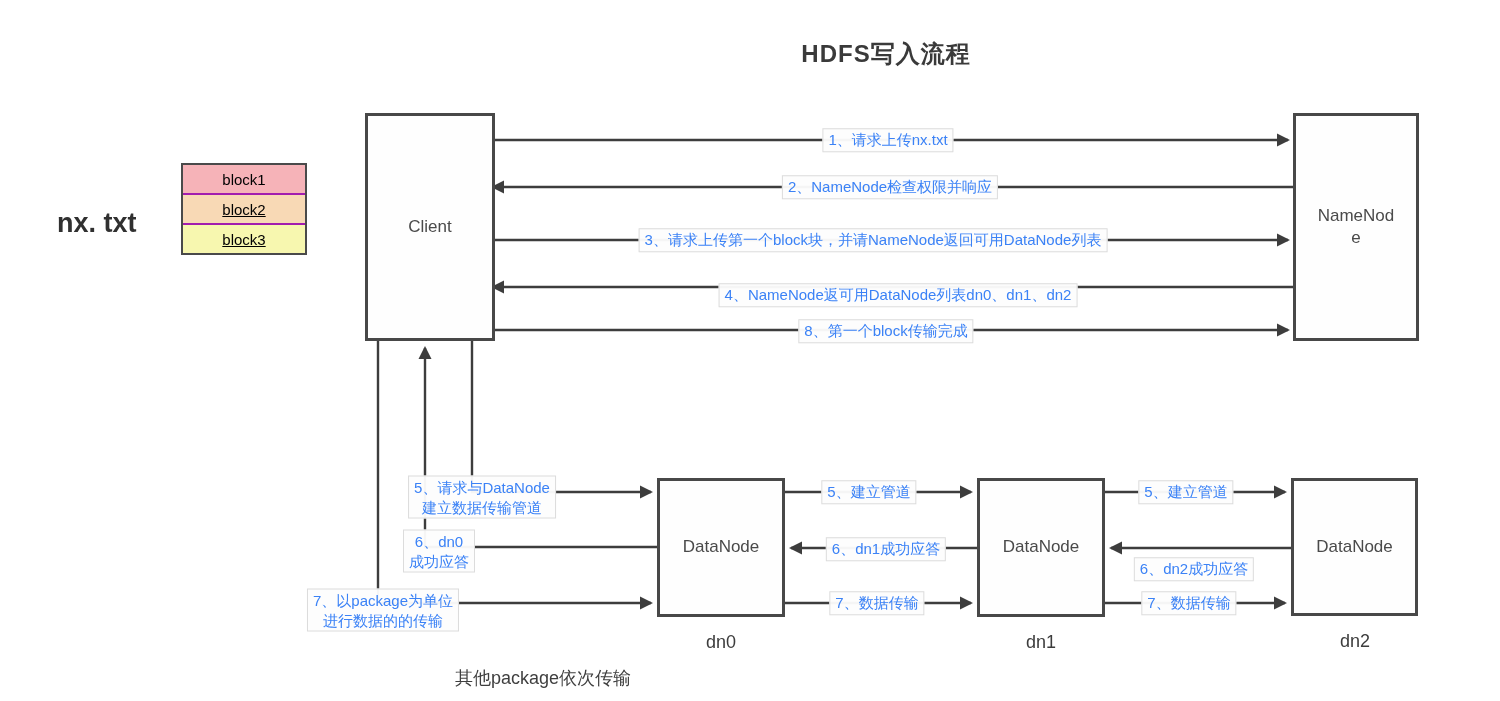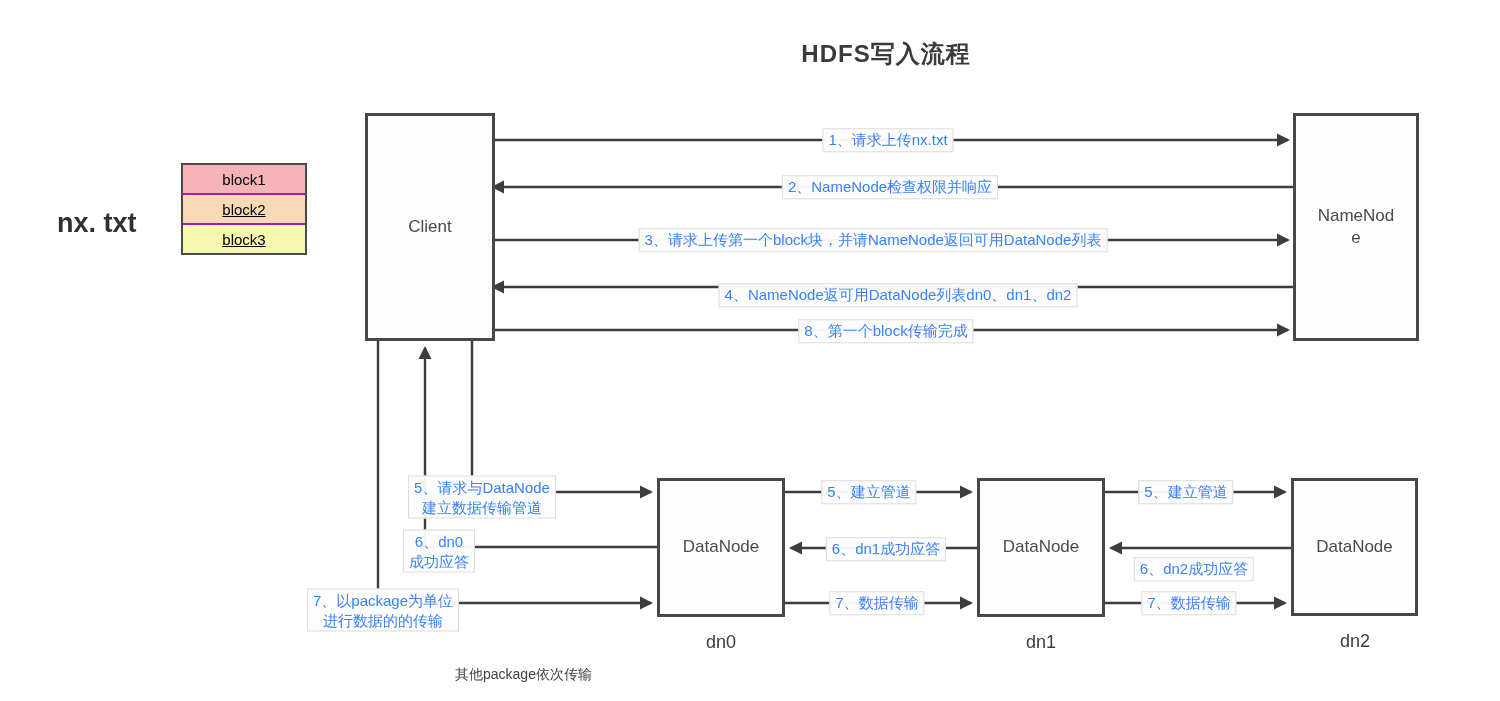--- a/index.html
+++ b/index.html
@@ -38,21 +38,21 @@
   .dn-name {
     position:absolute; transform:translateX(-50%); font-size:18px; color:#3c3c3c; white-space:nowrap;
   }
   .msg {
     position:absolute; transform:translate(-50%,-50%);
     background:rgba(253,253,253,0.96); border:1px solid #dcdcdc;
     padding:1px 5px; font-size:15px; color:#3b82f6; text-align:center;
     white-space:nowrap; line-height:1.3;
   }
   .footnote {
-    position:absolute; left:455px; top:666px; font-size:14px; color:#3f3f3f; white-space:nowrap;
+    position:absolute; left:455px; top:666px; font-size:18px; color:#3f3f3f; white-space:nowrap;
   }
 </style>
 </head>
 <body>
 
 <div class="canvas">
 
   <svg class="wires" viewBox="0 0 1500 701" xmlns="http://www.w3.org/2000/svg">
     <defs>
       <marker id="arrow" viewBox="0 0 10 10" refX="8.5" refY="5" markerWidth="5.5" markerHeight="5.5" orient="auto-start-reverse">

